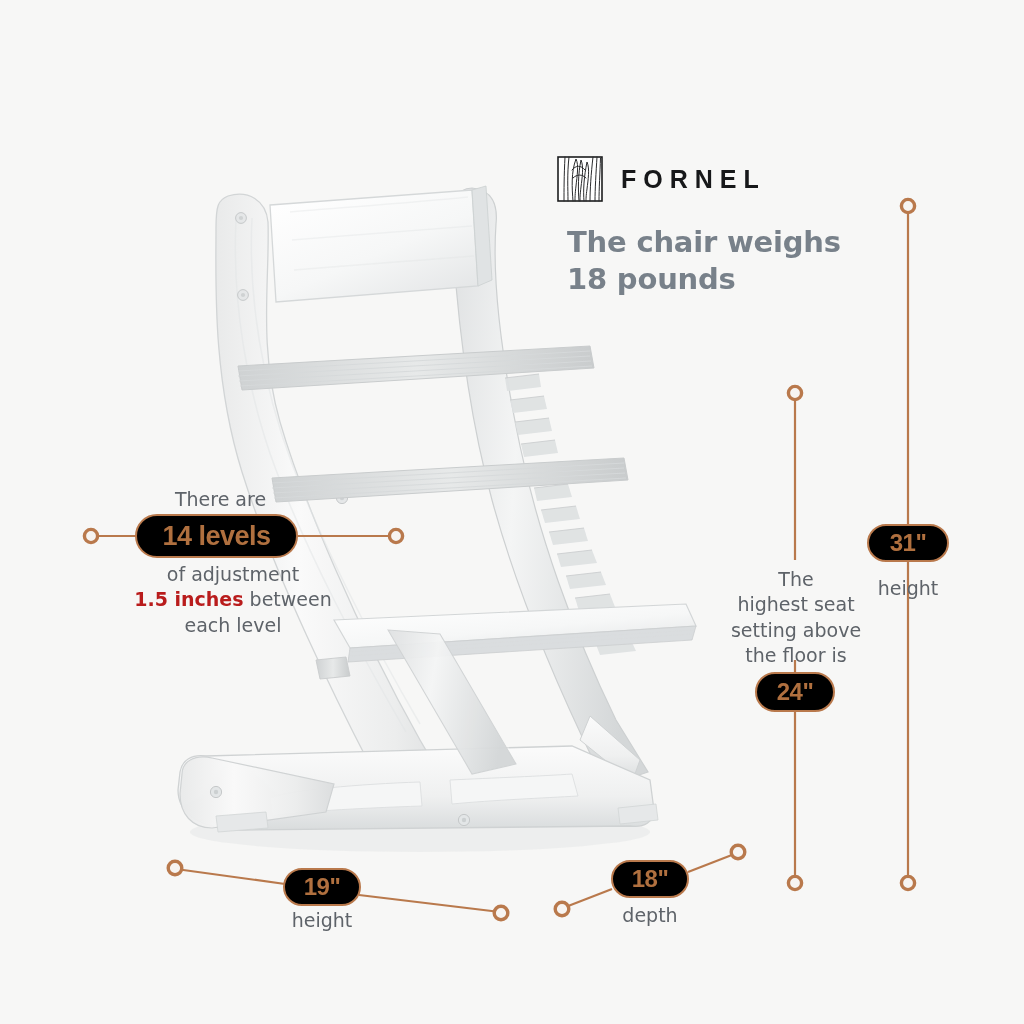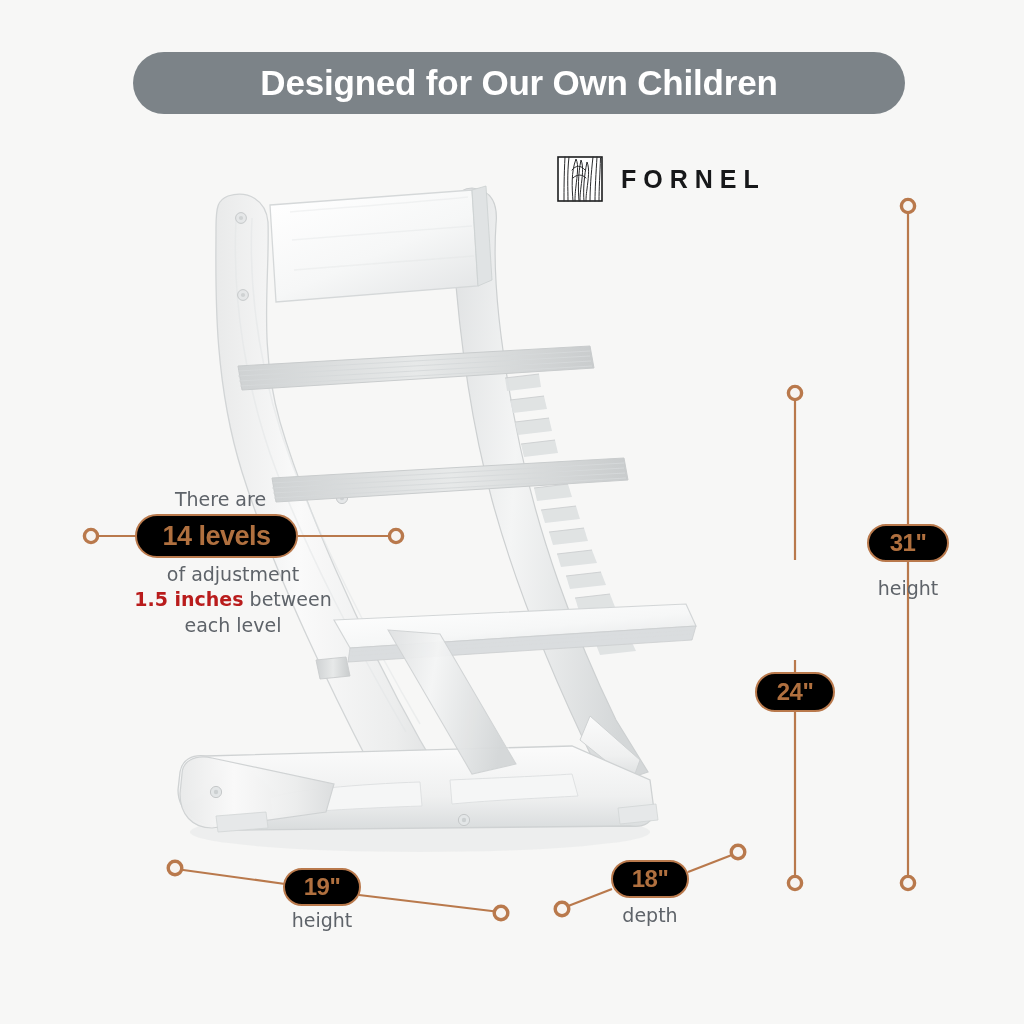--- a/index.html
+++ b/index.html
@@ -75,23 +75,20 @@
   #cap-height{left:860px;top:576px;width:96px;}
   #cap-highest{left:716px;top:567px;width:160px;}
   #cap-width{left:283px;top:908px;width:78px;}
   #cap-depth{left:611px;top:903px;width:78px;}
 </style>
 </head>
 <body>
 
 <div id="stage">
 
-  <div class="header-pill">
-    <span>Designed for Our Own Children</span>
-  </div>
 
   <div class="brand">
     <span class="brand-mark">
       <svg viewBox="0 0 46 46" width="46" height="46">
         <rect x="1" y="1" width="44" height="44" fill="#ffffff" stroke="#1c1d1f" stroke-width="1.6"></rect>
         <g fill="none" stroke="#2a2b2d" stroke-width="1" stroke-linecap="round">
           <path d="M7 45 C7 34 7 20 8 1"></path>
           <path d="M11 45 C11 33 10 18 12 1"></path>
           <path d="M16 45 C15 32 14 16 19 3 C22 9 20 20 19 30 C18 38 18 42 18 45"></path>
           <path d="M22 45 C21 34 21 18 24 4 C27 11 25 22 24 31 C23 39 23 42 23 45"></path>
@@ -100,20 +97,24 @@
           <path d="M38 45 C38 33 39 17 40 1"></path>
           <path d="M42 45 C42 33 43 17 43.5 2"></path>
           <path d="M15 14 C19 9 24 9 28 14"></path>
           <path d="M16 22 C20 18 25 18 29 22"></path>
         </g>
       </svg>
     </span>
     <span class="brand-name">FORNEL</span>
   </div>
 
+  <div class="weight-text">
+    <div>The chair weighs</div>
+    <div>18 pounds</div>
+  </div>
 
   <div id="chair">
     <svg viewBox="0 0 640 720" width="640" height="720">
       <defs>
         <linearGradient id="woodA" x1="0" y1="0" x2="1" y2="0">
           <stop offset="0" stop-color="#e9eaea"></stop>
           <stop offset="0.35" stop-color="#fafafa"></stop>
           <stop offset="0.75" stop-color="#eceded"></stop>
           <stop offset="1" stop-color="#dcdedf"></stop>
         </linearGradient>
@@ -309,20 +310,26 @@
     <b>1.5 inches</b>
     <span>between</span><br>
     <span>each level</span>
   </div>
 
   <div class="mpill" id="pill-31">
     <span>31"</span>
   </div>
   <div class="cap" id="cap-height">height</div>
 
+  <div class="cap" id="cap-highest">
+    <span>The</span><br>
+    <span>highest seat</span><br>
+    <span>setting above</span><br>
+    <span>the floor is</span>
+  </div>
   <div class="mpill" id="pill-24">
     <span>24"</span>
   </div>
 
   <div class="mpill" id="pill-19">
     <span>19"</span>
   </div>
   <div class="cap" id="cap-width">height</div>
 
   <div class="mpill" id="pill-18">

